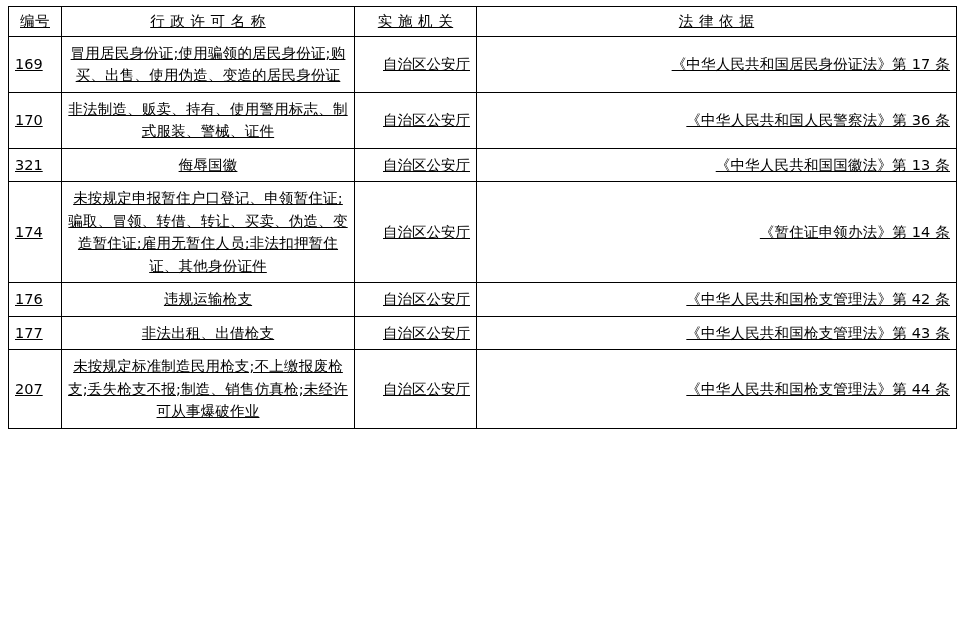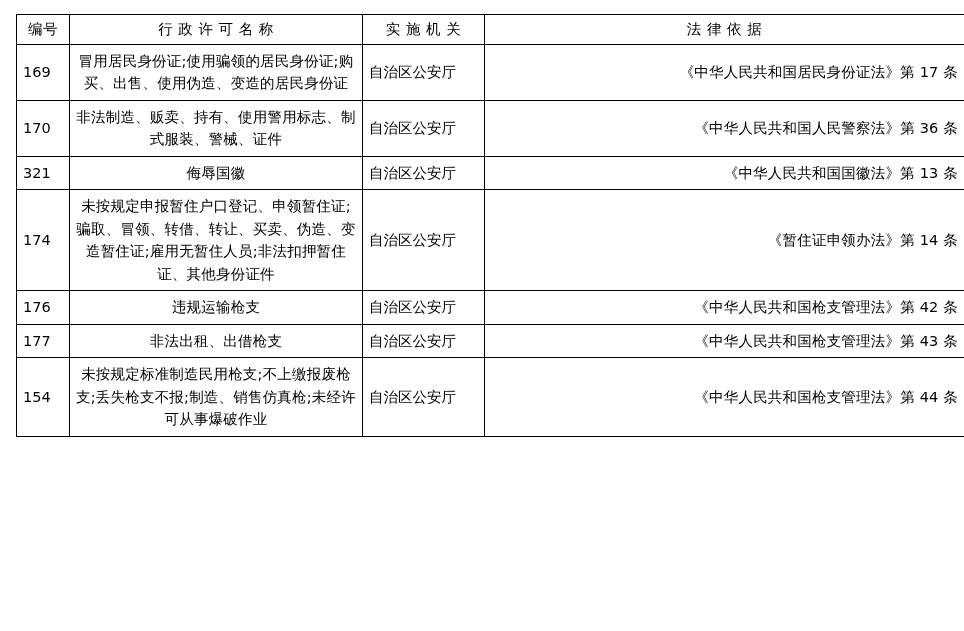--- a/index.html
+++ b/index.html
@@ -17,21 +17,22 @@
     position: relative;
     box-sizing: border-box;
     padding: 6px 8px 0 8px;
     background: #ffffff;
     overflow: hidden;
   }
   table.permit-table {
     border-collapse: collapse;
     table-layout: fixed;
     width: 948px;
-    margin: 8px;
+    margin: 0;
+    text-decoration: underline;
   }
   table.permit-table th,
   table.permit-table td {
     border: 1px solid #000000;
     vertical-align: middle;
     font-size: 14.5px;
     line-height: 1.55;
     padding: 5px 6px;
     box-sizing: border-box;
   }
@@ -49,21 +50,21 @@
 
   td.cell-no {
     text-align: left;
     font-size: 14.5px;
   }
   td.cell-name {
     text-align: center;
     letter-spacing: 0.2px;
   }
   td.cell-org {
-    text-align: left;
+    text-align: right;
     white-space: nowrap;
   }
   td.cell-basis {
     text-align: right;
     letter-spacing: 0.2px;
   }
   .hdr-spaced {
     letter-spacing: 4px;
   }
   .hdr-tight {
@@ -120,20 +121,20 @@
         <td class="cell-org">自治区公安厅</td>
         <td class="cell-basis">《中华人民共和国枪支管理法》第 42 条</td>
       </tr>
       <tr>
         <td class="cell-no">177</td>
         <td class="cell-name">非法出租、出借枪支</td>
         <td class="cell-org">自治区公安厅</td>
         <td class="cell-basis">《中华人民共和国枪支管理法》第 43 条</td>
       </tr>
       <tr>
-        <td class="cell-no">154</td>
+        <td class="cell-no">207</td>
         <td class="cell-name">未按规定标准制造民用枪支;不上缴报废枪支;丢失枪支不报;制造、销售仿真枪;未经许可从事爆破作业</td>
         <td class="cell-org">自治区公安厅</td>
         <td class="cell-basis">《中华人民共和国枪支管理法》第 44 条</td>
       </tr>
     </tbody>
   </table>
 </div>
 
 </body></html>

